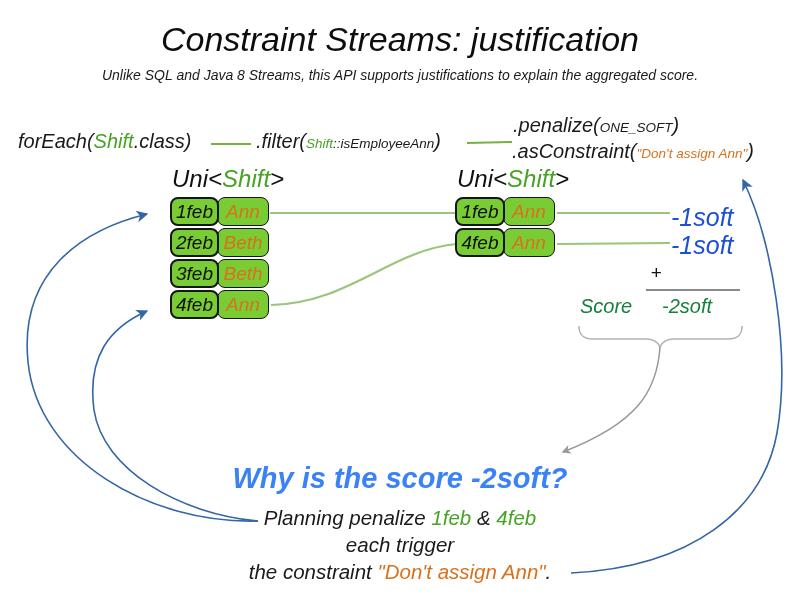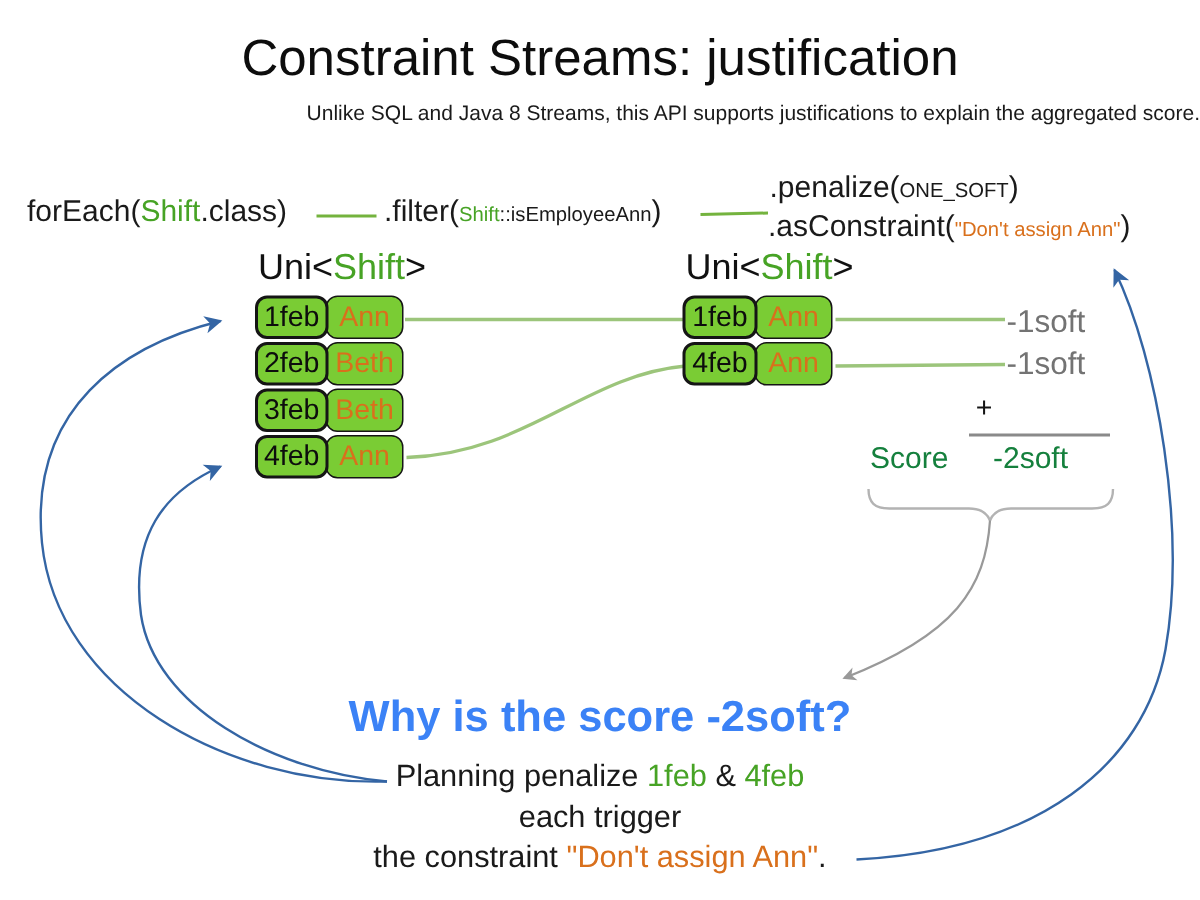--- a/index.html
+++ b/index.html
@@ -1,33 +1,33 @@
 <!DOCTYPE html>
 <html style="--green-fill: #7acc34; --green-text: #47a325; --green-line: #9cc57b; --green-dash: #74b33e; --orange: #d9701c; --blue: #3465a4; --gray-line: #8a8a8a; --gray-soft: #b3b3b3;"><head>
 <meta charset="utf-8">
 <style>
   html,body{margin:0;padding:0;background:#fff;width:800px;height:600px;overflow:hidden;
     font-family:"Liberation Sans","DejaVu Sans",sans-serif;color:#111;}
-  .stage{position:relative;width:800px;height:452px;}
+  .stage{position:relative;width:800px;height:452px;font-style:italic;}
   .abs{position:absolute;white-space:nowrap;}
   .title{top:20px;left:0;width:800px;text-align:center;font-size:34px;color:#0d0d0d;}
-  .subtitle{top:67px;left:0;width:800px;text-align:right;font-size:14px;color:#1a1a1a;}
+  .subtitle{top:67px;left:0;width:800px;text-align:center;font-size:14px;color:#1a1a1a;}
   .code{font-size:20px;color:#1a1a1a;}
   .code .small{font-size:13.5px;}
   .green{color:var(--green-text);}
   .orange{color:var(--orange);}
   .uni{font-size:24px;color:#111;}
   .shift-table{position:absolute;}
   .shift-row{display:flex;margin-bottom:2px;}
   .cell{box-sizing:border-box;height:29px;border:2px solid #151515;border-radius:8px;
     background:var(--green-fill);display:flex;align-items:center;justify-content:center;
     font-size:19px;line-height:19px;}
   .cell.date{width:49px;color:#0d0d0d;position:relative;z-index:2;}
   .cell.emp{width:52px;color:var(--orange);margin-left:-2px;border-width:1.6px;}
-  .penalty{font-size:21px;color:#737373;}
+  .penalty{font-size:25px;color:#1d4ed8;}
   .plus{font-size:19px;color:#141414;width:20px;text-align:center;}
   .sum-line{border-top:2px solid var(--gray-line);width:94px;height:0;}
   .score-label,.score-value{font-size:20px;color:#15803d;}
   .question{top:462px;left:0;width:800px;text-align:center;}
   .q-heading{font-size:29px;font-weight:bold;color:#3b82f6;margin-bottom:9px;}
   .q-line{font-size:20.5px;line-height:27px;color:#1a1a1a;}
   svg.overlay{position:absolute;left:0;top:0;pointer-events:none;}
   .g-dash{stroke:var(--green-dash);stroke-width:2;fill:none;}
   .g-line{stroke:var(--green-line);stroke-width:2.2;fill:none;}
   .b-arrow{stroke:var(--blue);stroke-width:1.6;fill:none;}

